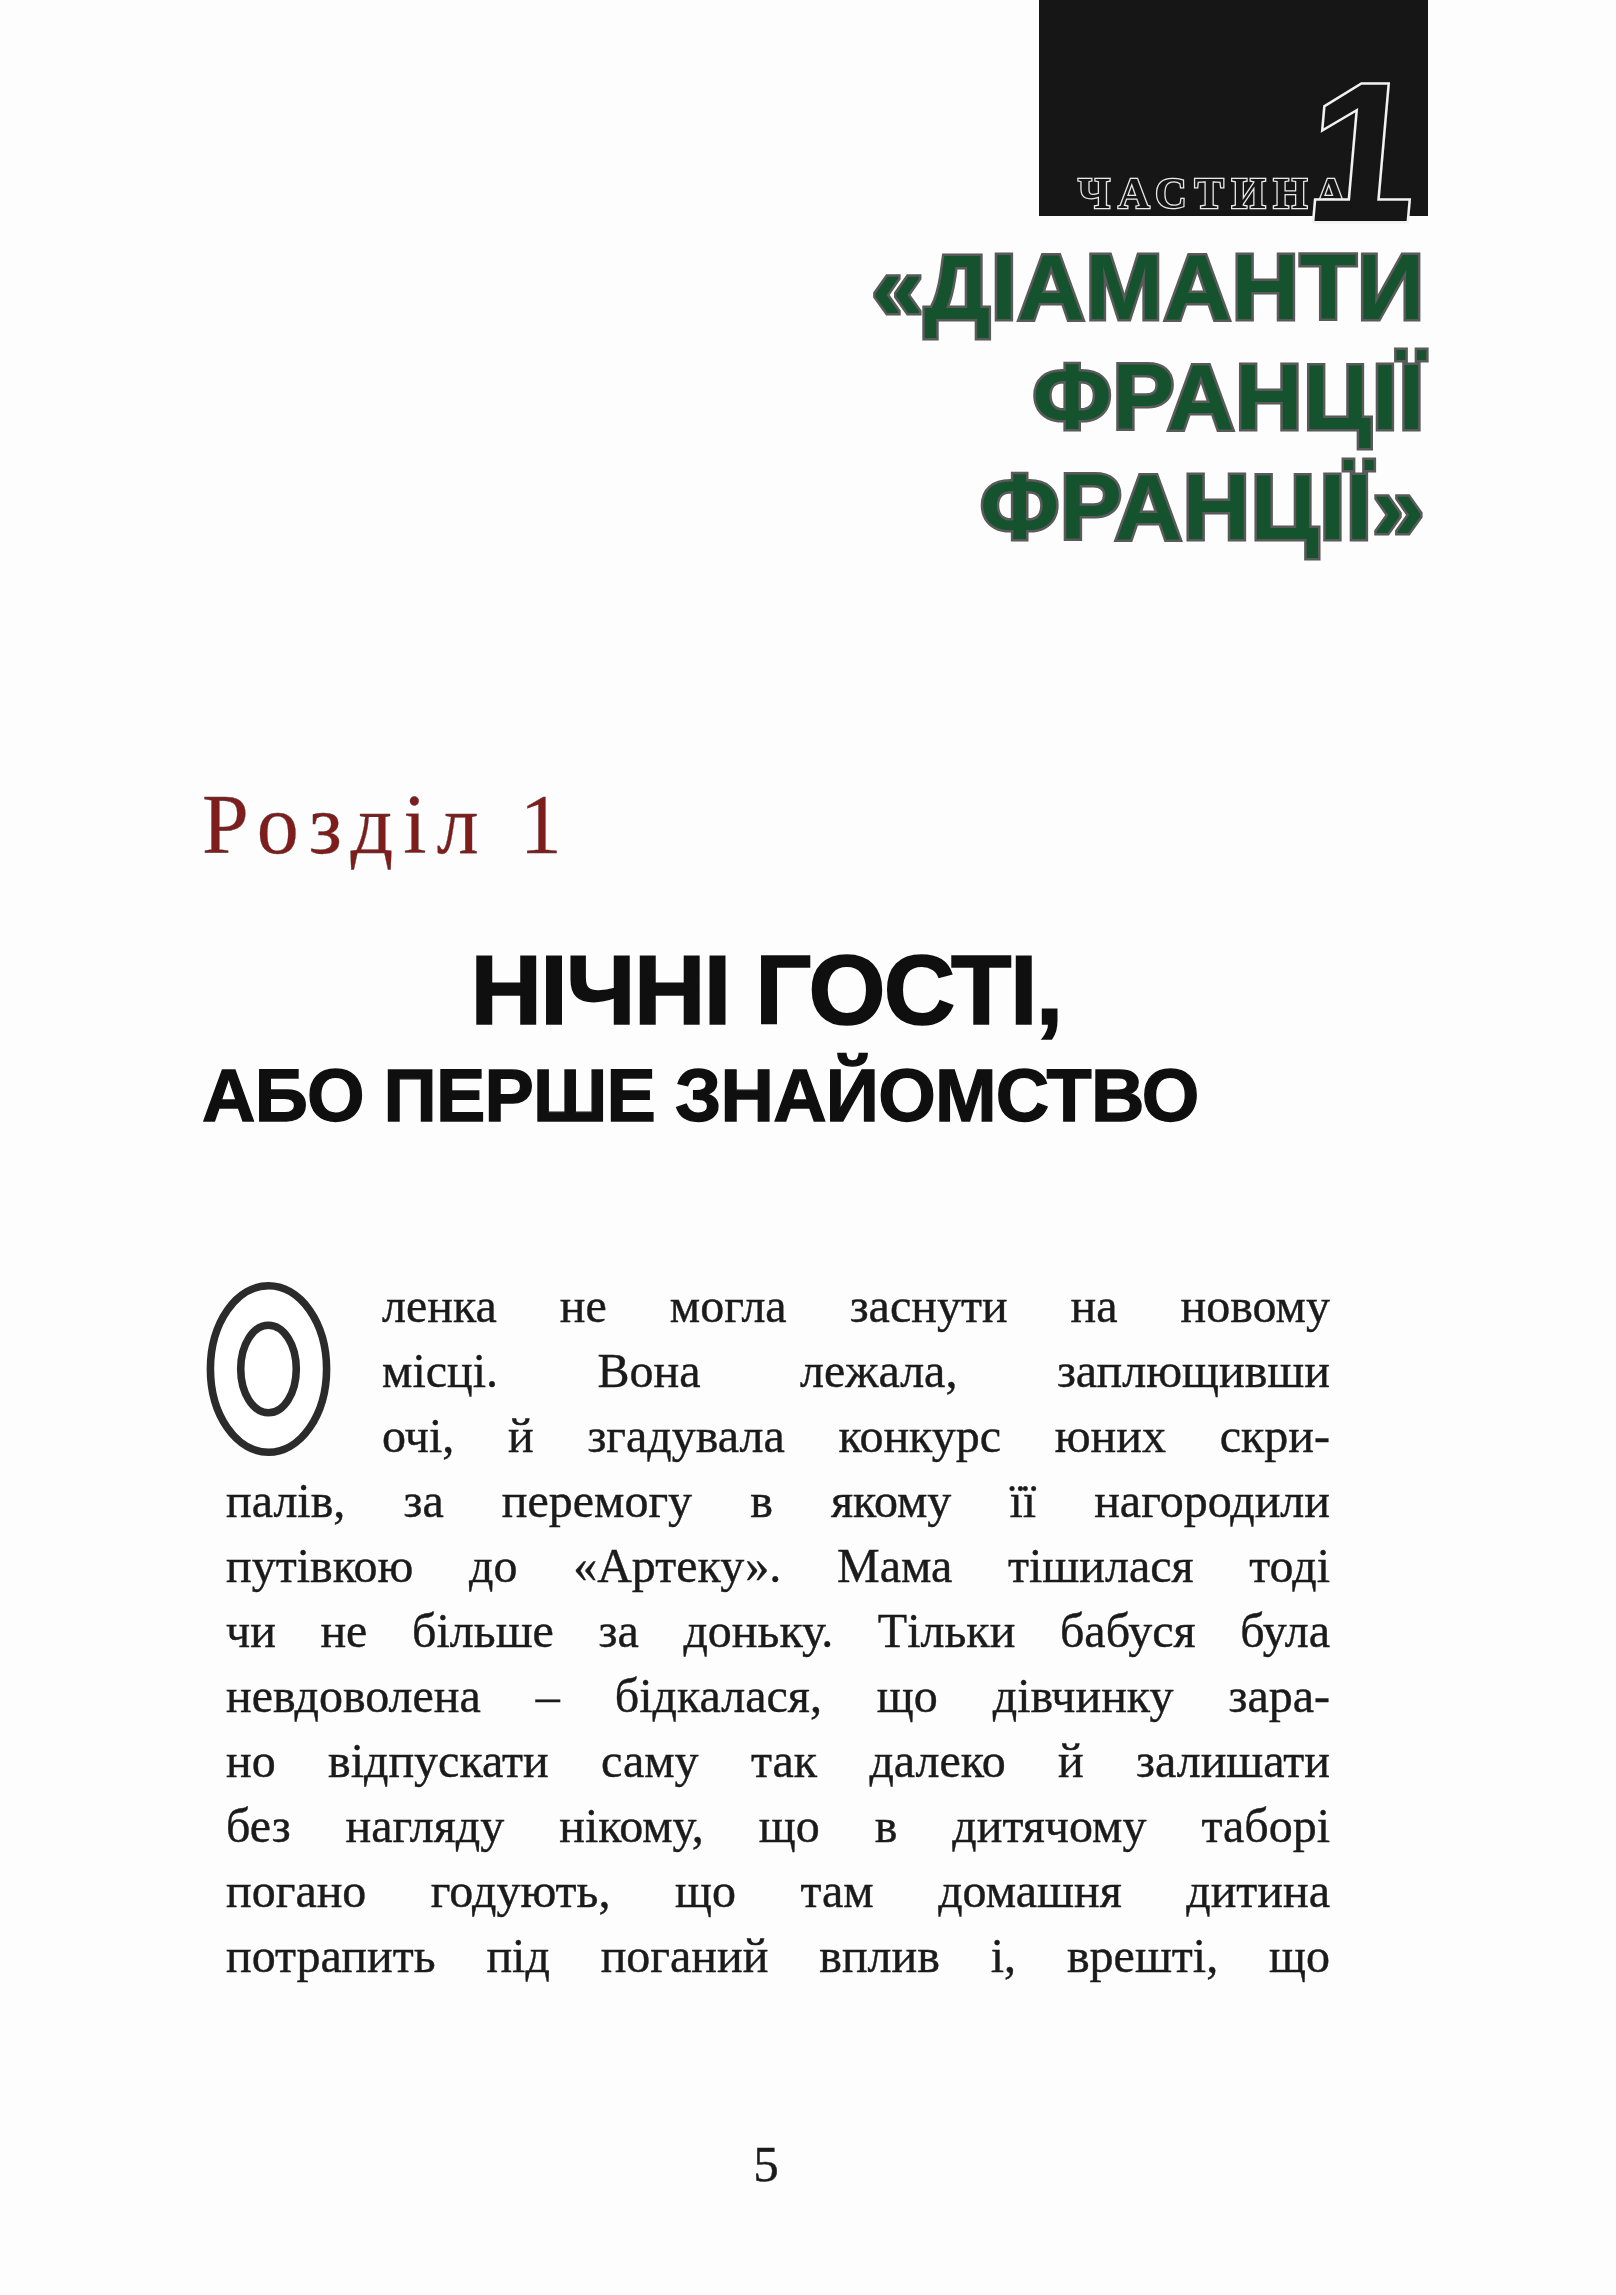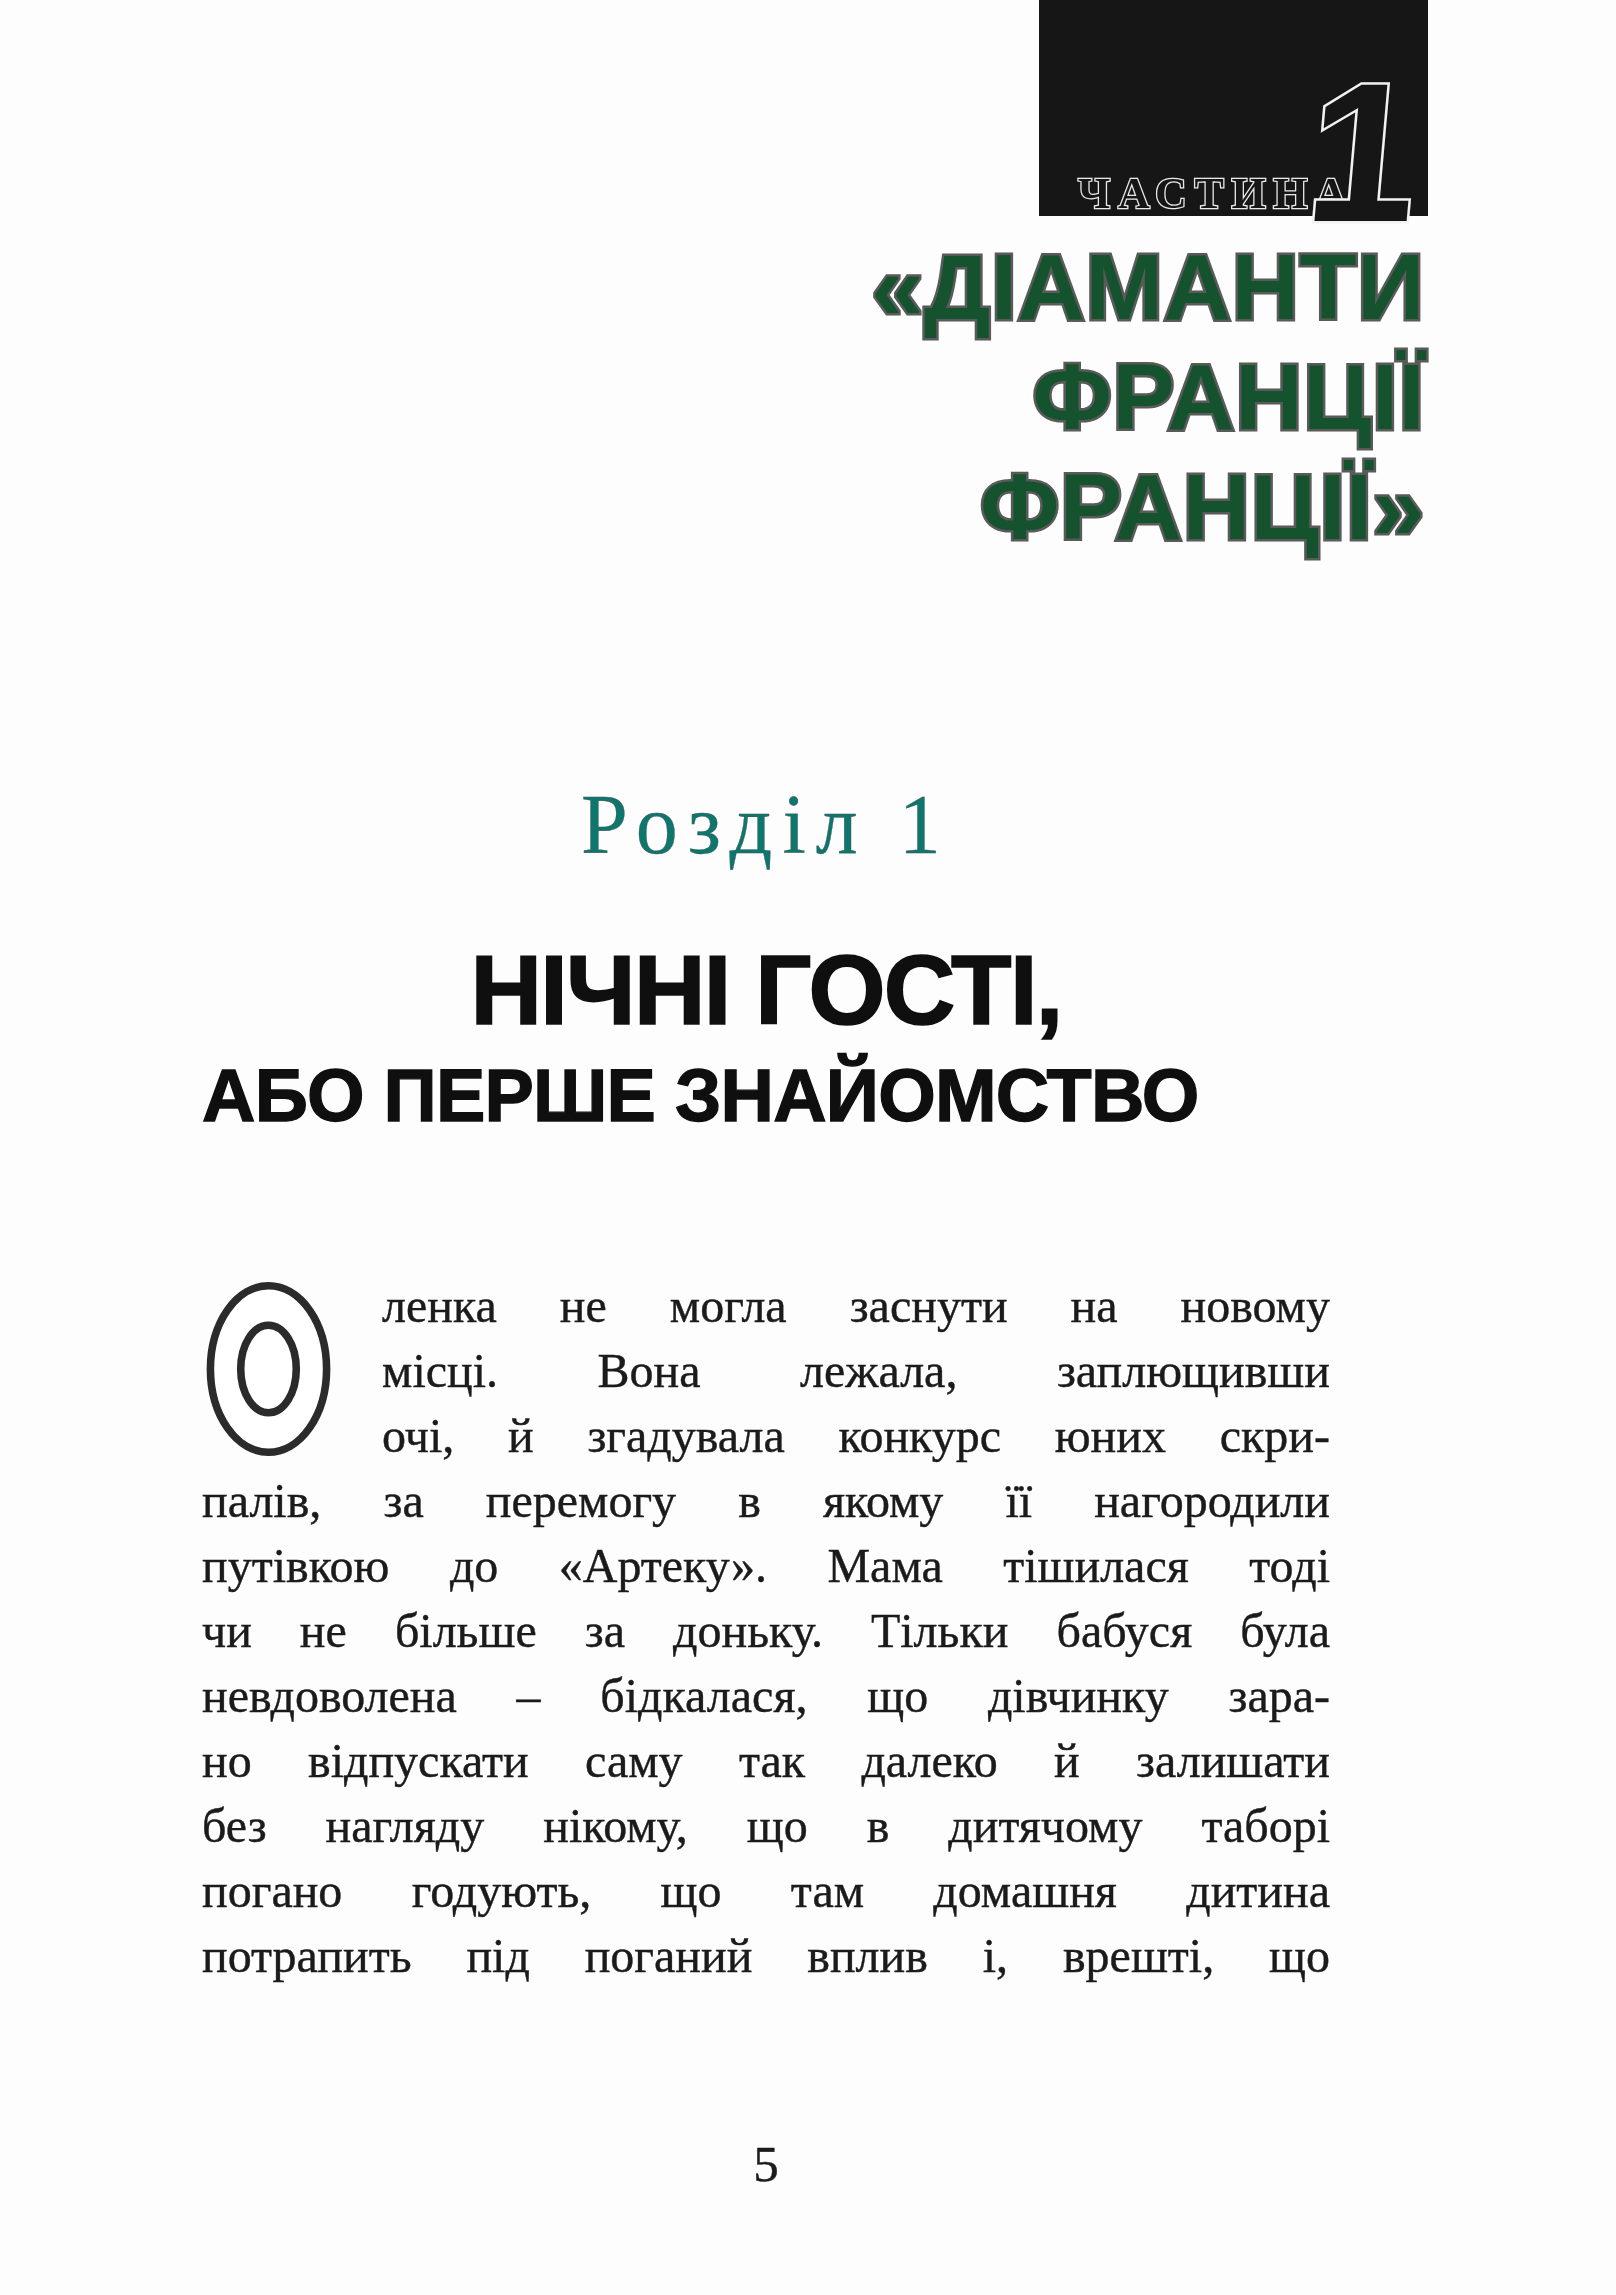--- a/index.html
+++ b/index.html
@@ -50,25 +50,24 @@
     paint-order:stroke fill;
     letter-spacing:0.8px;
     white-space:nowrap;
   }
 
   
   .column{position:absolute;left:202px;width:1128px;top:0;height:100%;}
 
   .kicker{
     position:absolute;top:783px;left:0;width:100%;
-    text-align:center;
     font-family:"Liberation Serif", serif;
     font-size:84px;line-height:1;
     letter-spacing:0.12em;
-    color:#0f766e;
+    color:#7f1d1d;
     -webkit-text-stroke:0.3px #4d4d4d;
     white-space:nowrap;
   }
   .head1{
     position:absolute;top:940px;left:0;width:100%;
     text-align:center;
     font-family:"Liberation Sans", sans-serif;
     font-weight:bold;font-size:99px;line-height:1;
     letter-spacing:-1.7px;color:#0f0f0f;
     -webkit-text-stroke:1.7px #0f0f0f;
@@ -91,20 +90,21 @@
   }
   .dropcap{
     float:left;
     width:133px;height:182px;
     margin:5px 47px 1.7px 0;
   }
   .bline{
     text-align:justify;
     text-align-last:justify;
     white-space:normal;
+    margin-left:24px;
   }
   .pageno{
     position:absolute;top:2139px;left:0;width:100%;
     text-align:center;
     font-size:51px;line-height:1;color:#1b1b1b;
     -webkit-text-stroke:0.4px #1b1b1b;
   }
   .sr{
     position:absolute;width:0.8px;height:0.8px;overflow:hidden;
     clip:rect(0 0 0 0);white-space:nowrap;

